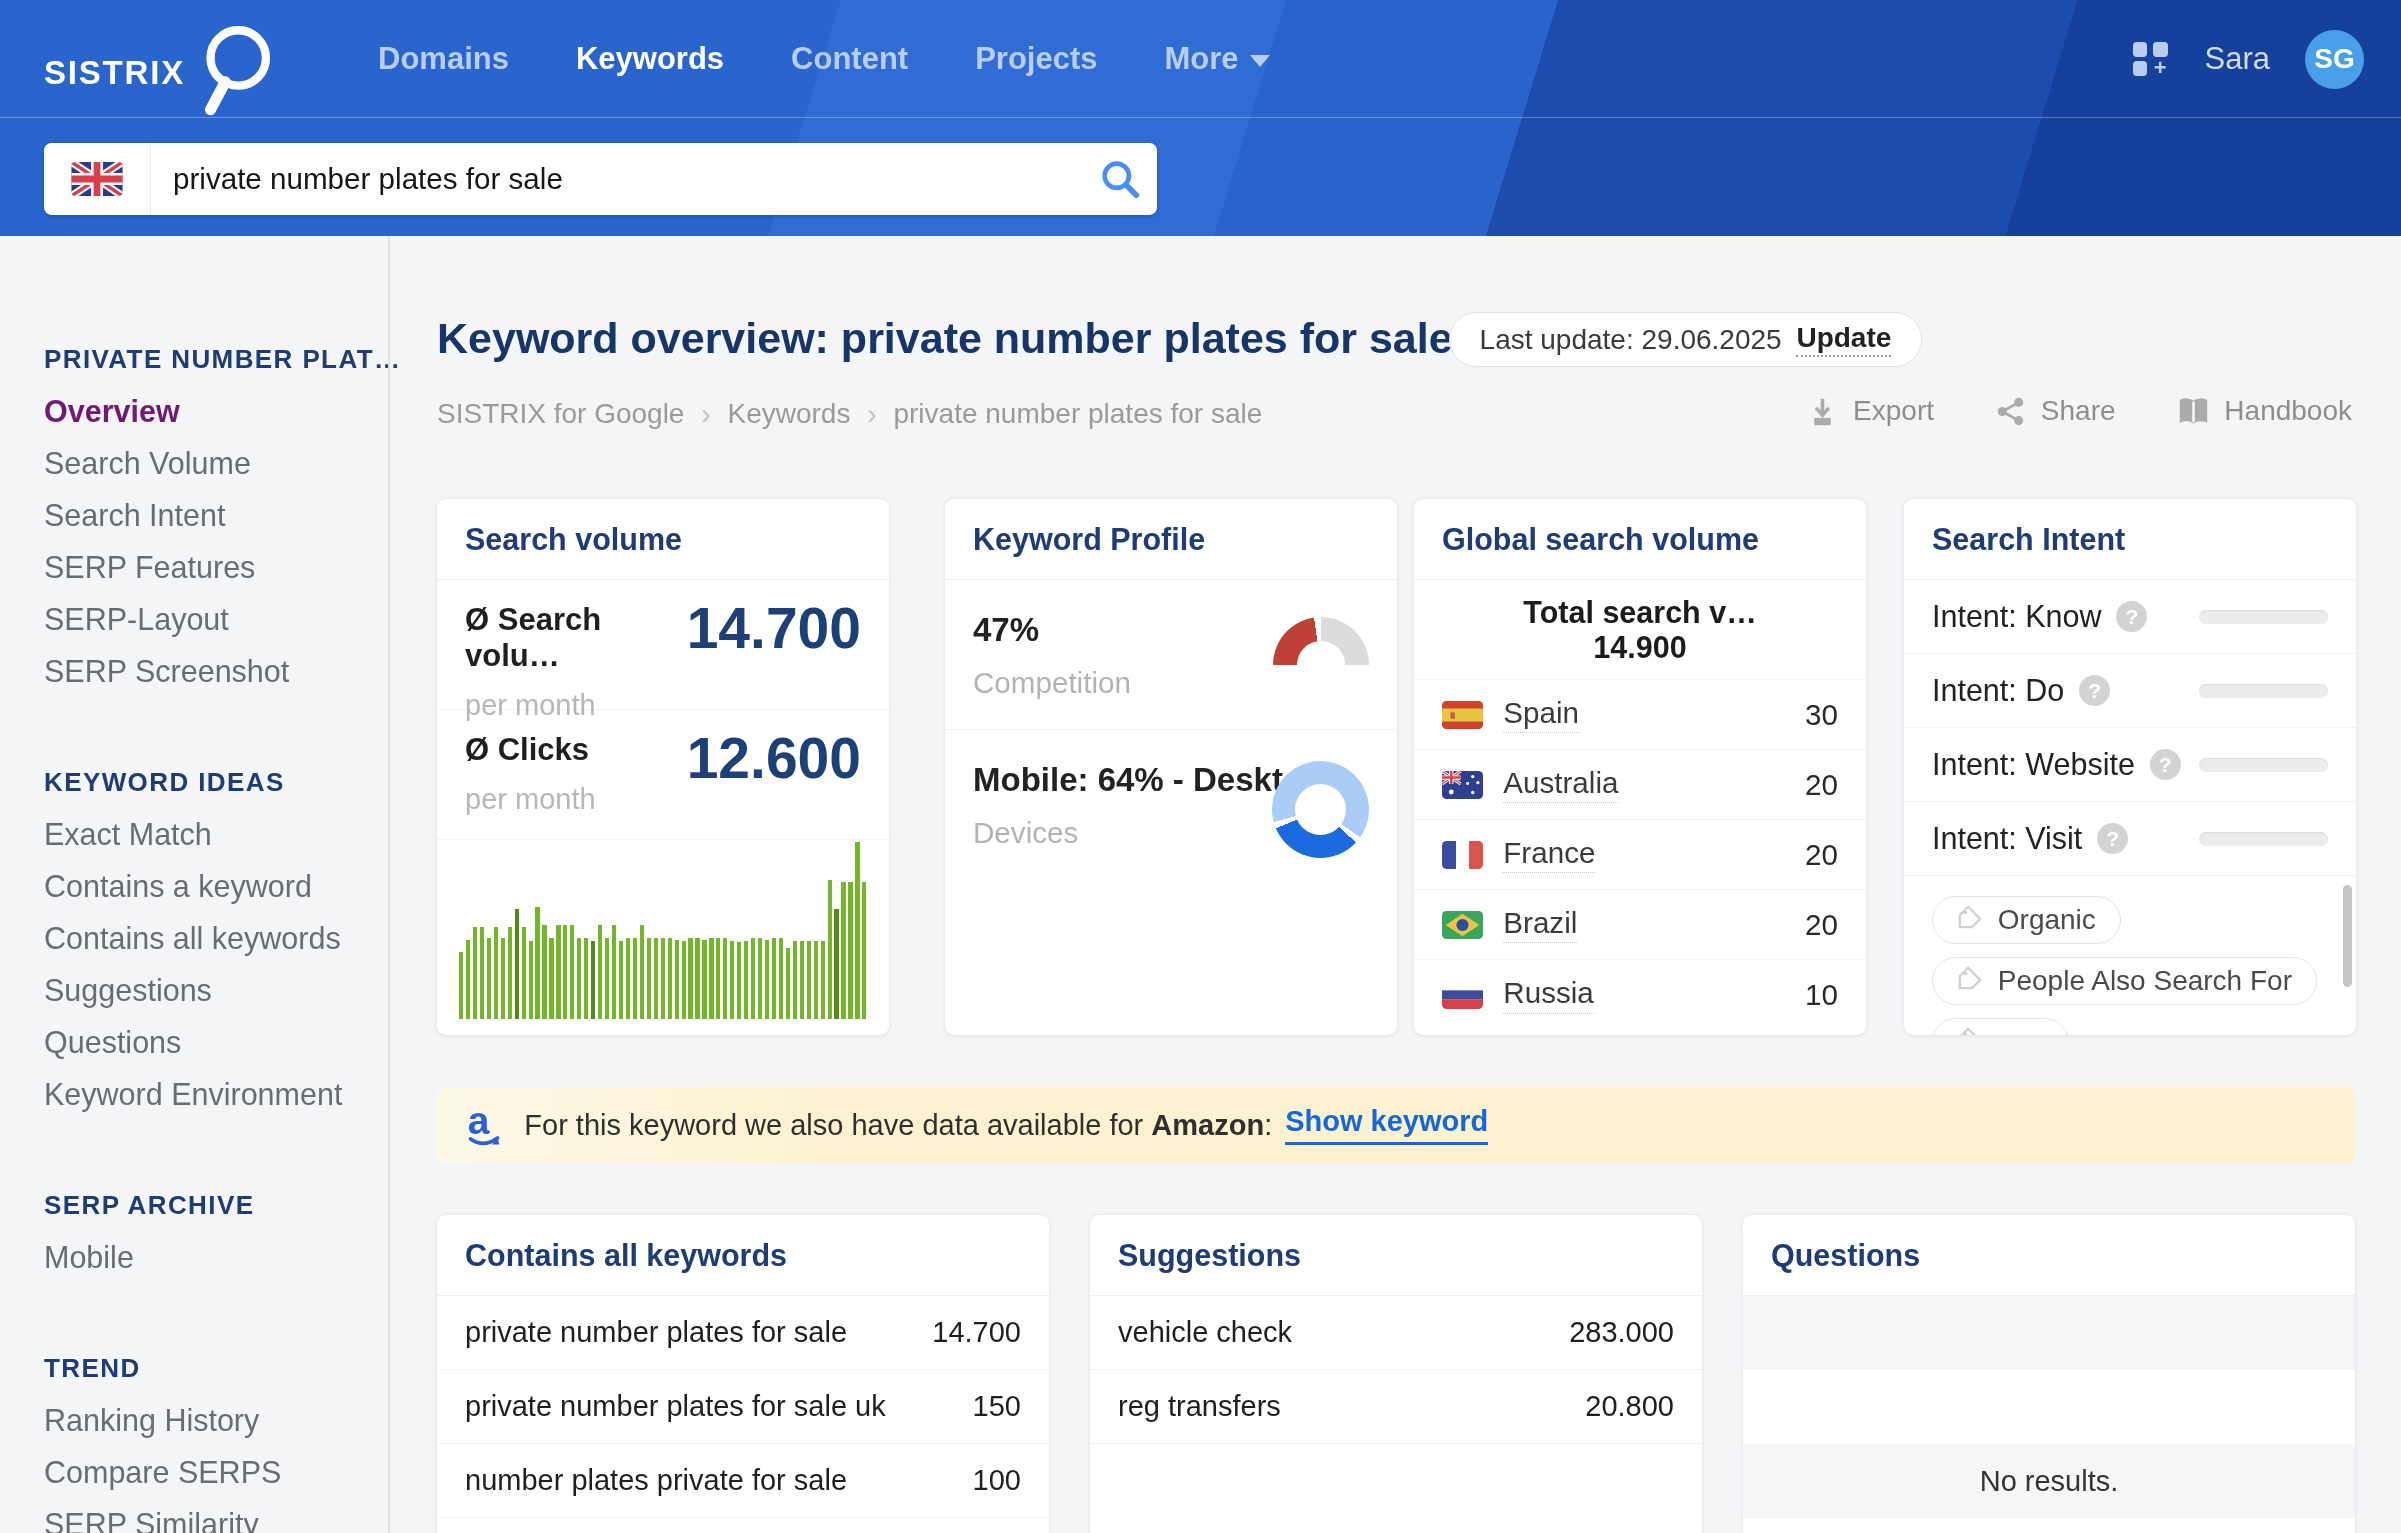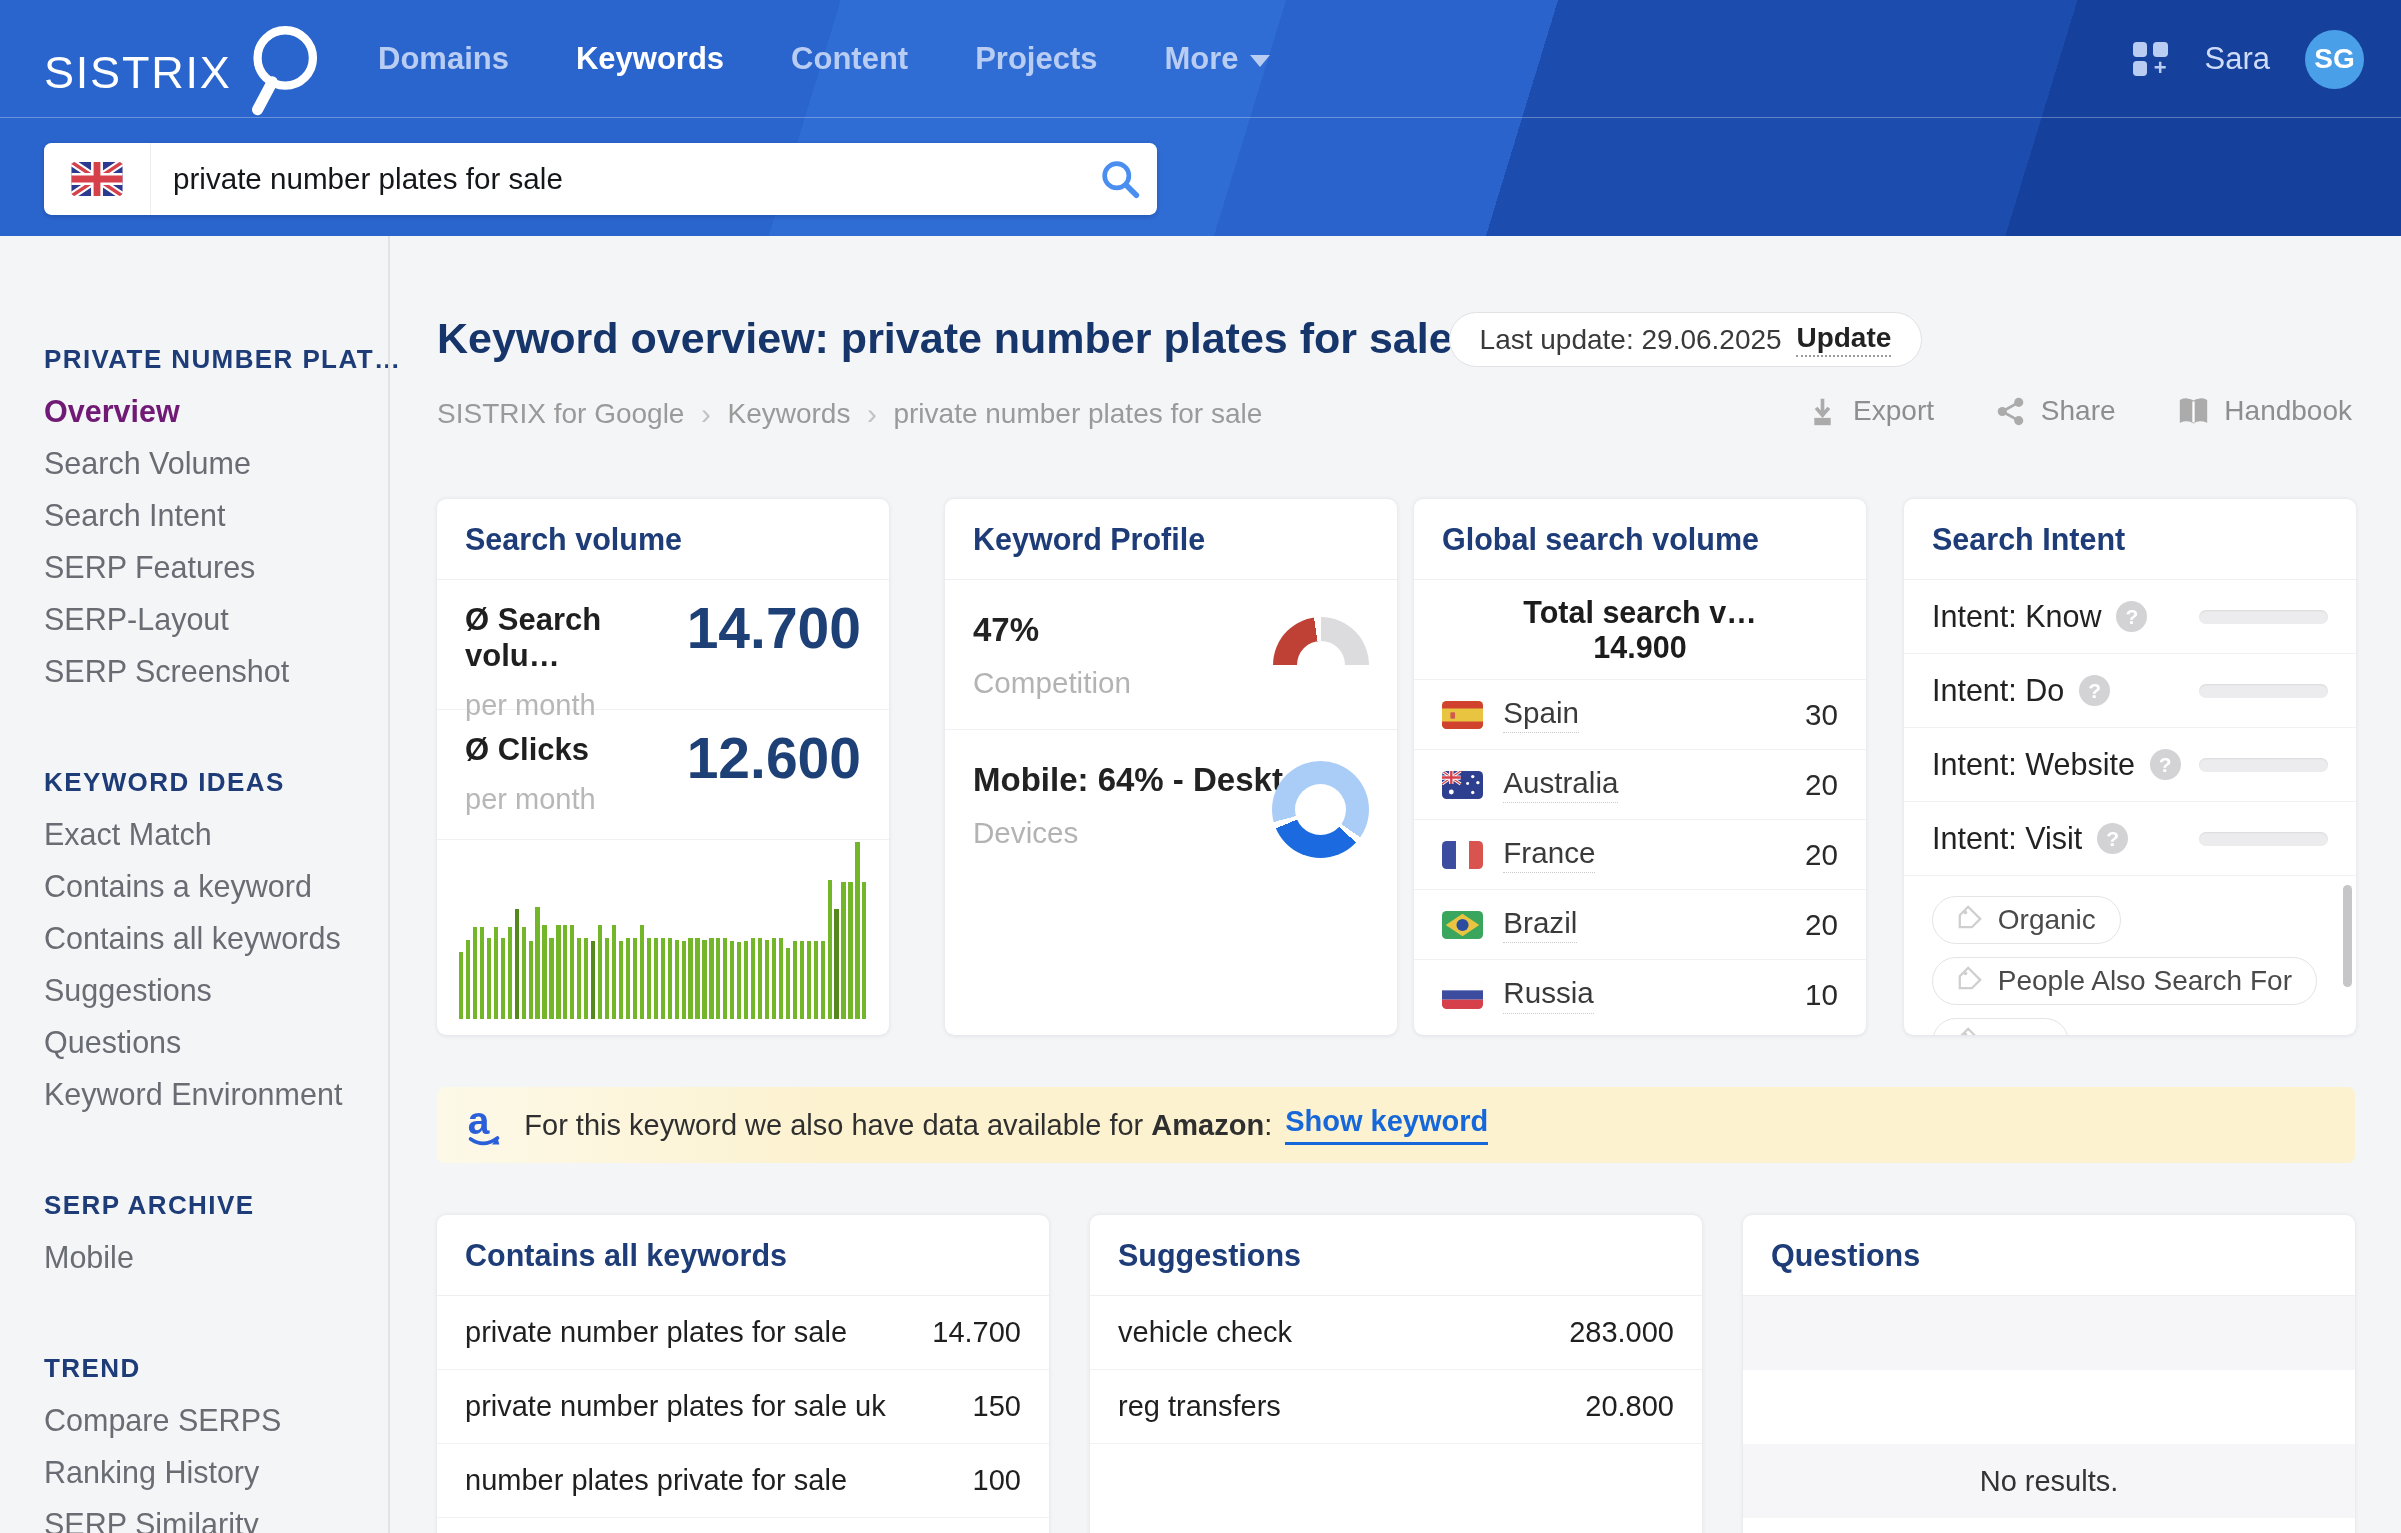--- a/index.html
+++ b/index.html
@@ -5,21 +5,21 @@
   * { margin:0; padding:0; box-sizing:border-box; }
   html,body { width:2401px; height:1533px; overflow:hidden; font-family:"Liberation Sans", sans-serif; background:#f4f5f7; }
 
   
   #topbar { position:absolute; left:0; top:0; width:2401px; height:236px;
     background:linear-gradient(107deg,#2a64cd 0%,#2a64cd 34%,#2f6cd4 34%,#2f6cd4 52%,#2a63cc 52%,#2a63cc 63%,#1b4cae 63%,#1b4cae 84%,#15409c 84%,#15409c 100%);
   }
   #nav-row { position:absolute; left:0; top:0; width:2401px; height:118px; }
   #row-divider { position:absolute; left:0; top:117px; width:2401px; height:0.9px; background:rgba(255,255,255,.30); }
   #logo { position:absolute; left:44px; top:28px; display:flex; align-items:center; cursor:pointer; }
-  #logo-text { color:#fff; font-size:45px; font-weight:normal; letter-spacing:1.8px; line-height:63px; }
+  #logo-text { color:#fff; font-size:33px; font-weight:bold; letter-spacing:1.8px; line-height:63px; }
   #nav-items { position:absolute; left:378px; top:0; height:118px; display:flex; align-items:center; gap:67px; }
   .nav-item { font-size:31px; font-weight:bold; color:#b9cdf3; cursor:pointer; display:flex; align-items:center; gap:11px; }
   .nav-item.active { color:#ffffff; }
   .caret { width:0; height:0; border-left:10.2px solid transparent; border-right:10.2px solid transparent; border-top:12px solid #b9cdf3; margin-top:3.7px; }
   #user-cluster { position:absolute; right:37px; top:0; height:118px; display:flex; align-items:center; gap:35px; }
   #user-name { font-size:31px; color:#cfdcf7; cursor:pointer; }
   #avatar { width:59px; height:59px; border-radius:50%; background:#4aa0e8; color:#fff; font-size:28px; font-weight:bold; display:flex; align-items:center; justify-content:center; cursor:pointer; }
   #grid-icon { width:37px; height:37px; position:relative; cursor:pointer; }
   #grid-icon span { position:absolute; background:#b9ccf2; border-radius:3.7px; }
   #grid-icon .c1 { left:0; top:1.8px; width:14.8px; height:14.8px; }
@@ -191,22 +191,22 @@
     <div class="sb-group-title gap">KEYWORD IDEAS</div>
     <div class="sb-item">Exact Match</div>
     <div class="sb-item">Contains a keyword</div>
     <div class="sb-item">Contains all keywords</div>
     <div class="sb-item">Suggestions</div>
     <div class="sb-item">Questions</div>
     <div class="sb-item">Keyword Environment</div>
     <div class="sb-group-title gap">SERP ARCHIVE</div>
     <div class="sb-item">Mobile</div>
     <div class="sb-group-title gap">TREND</div>
+    <div class="sb-item">Ranking History</div>
     <div class="sb-item">Compare SERPS</div>
-    <div class="sb-item">Ranking History</div>
     <div class="sb-item">SERP Similarity</div>
   </div>
 <div id="sidebar-divider"></div>
 
 <h1 id="page-title">Keyword overview: private number plates for sale</h1>
 <div id="update-pill">
   <span class="lu">Last update: 29.06.2025</span>
   <span class="up">Update</span>
 </div>
 <div id="breadcrumb">

